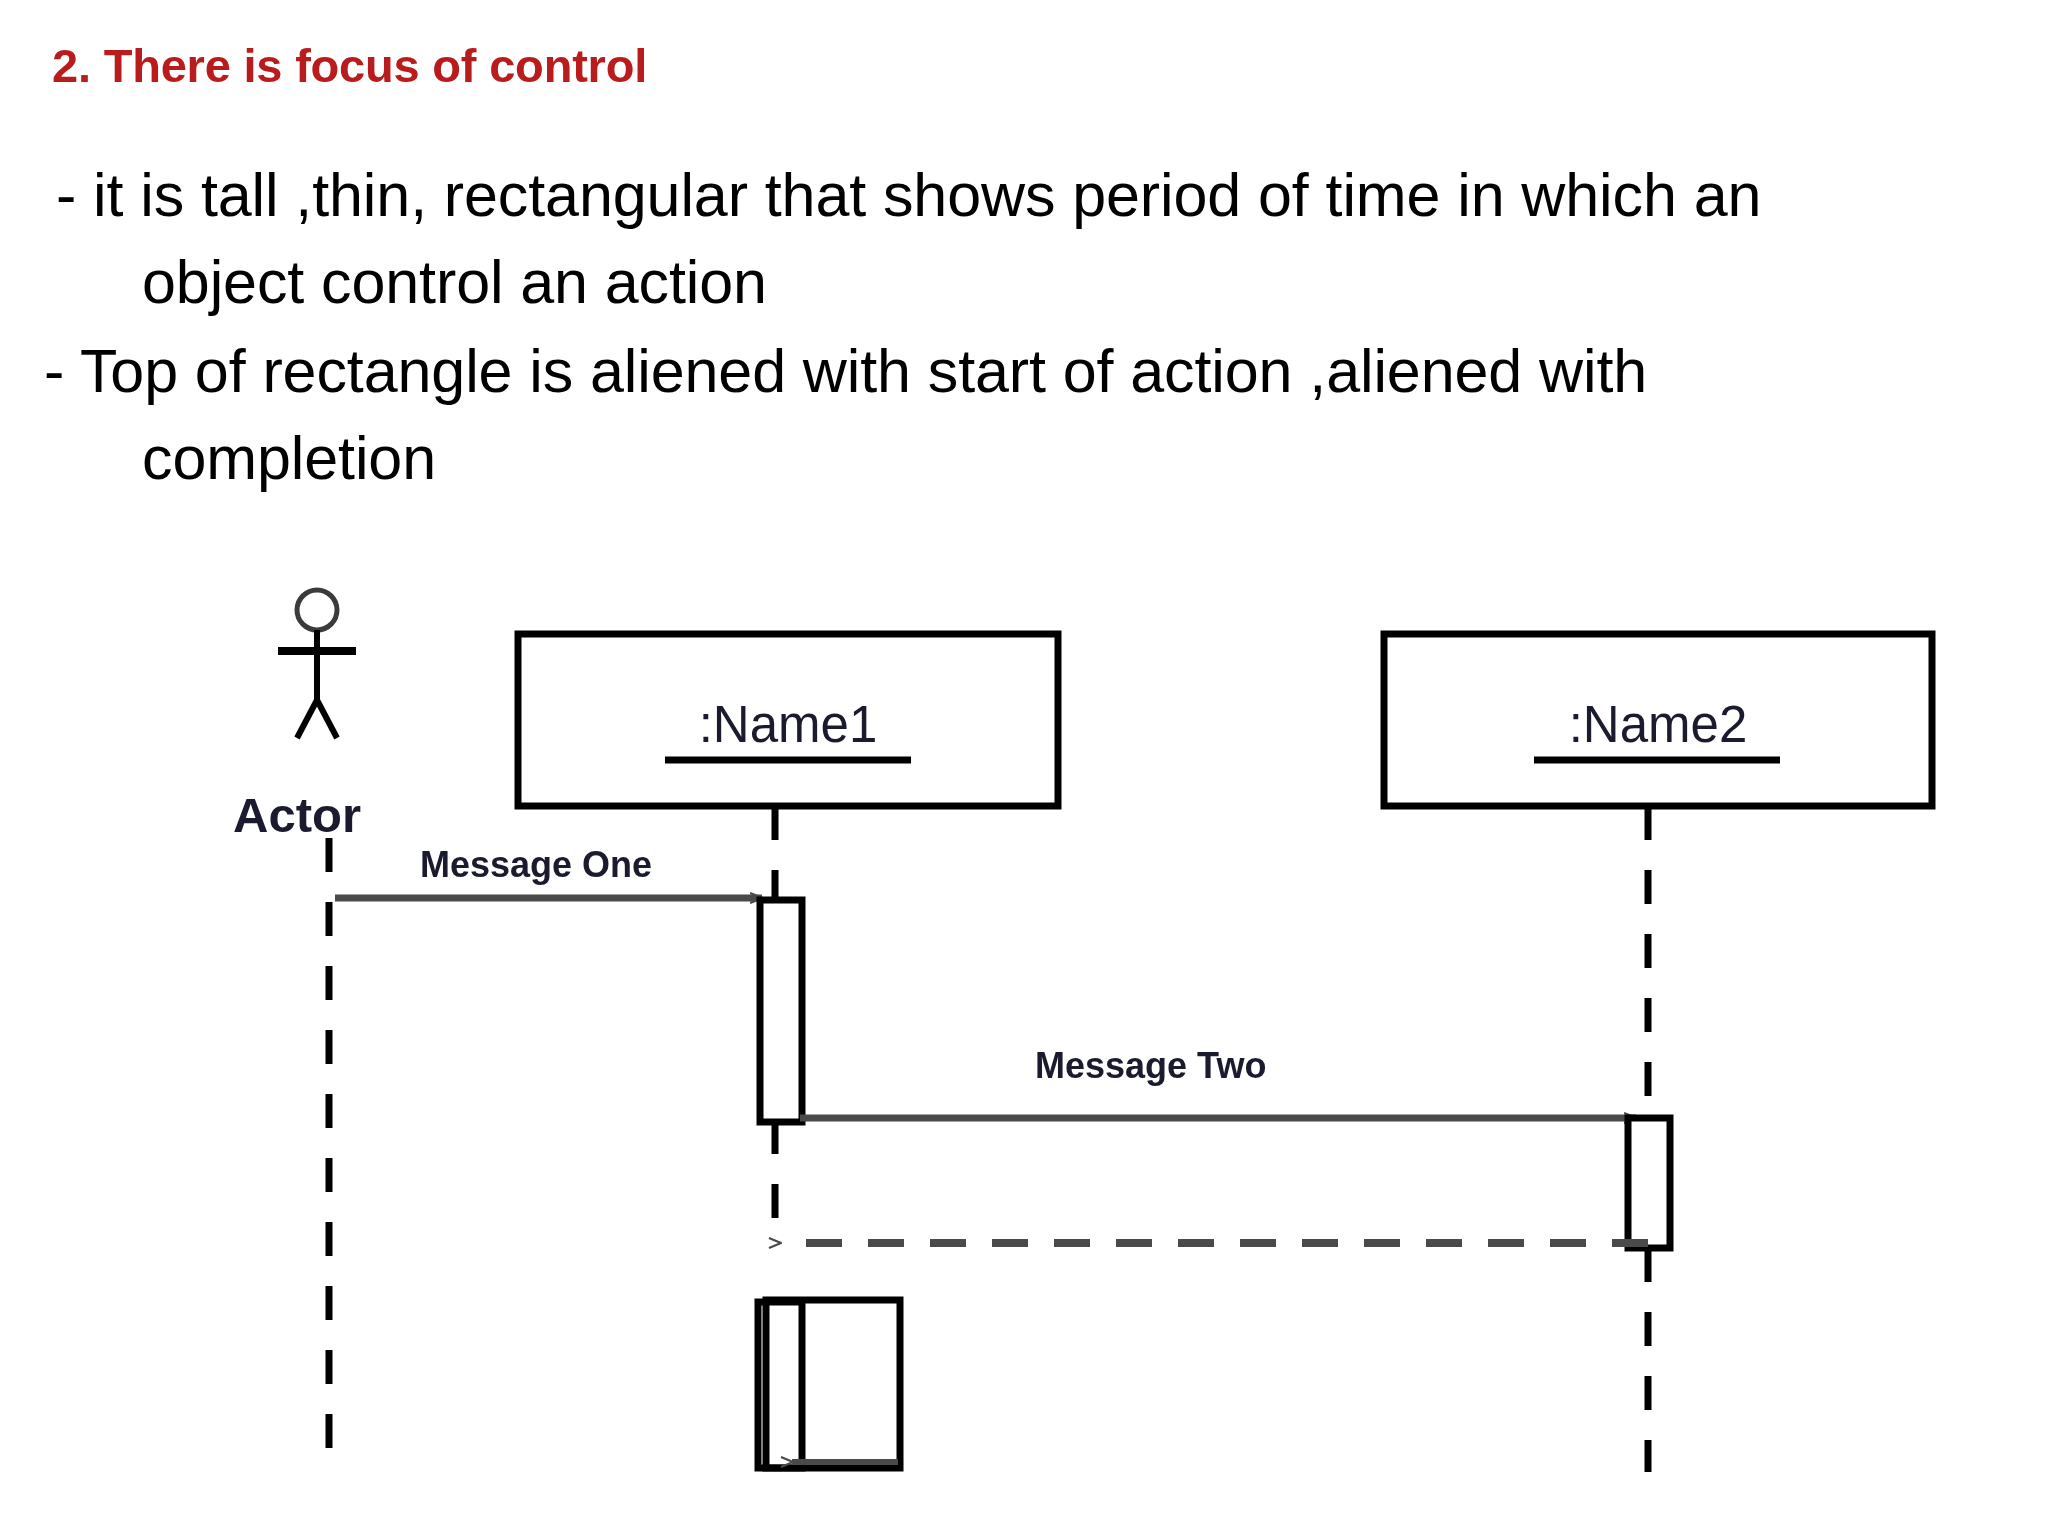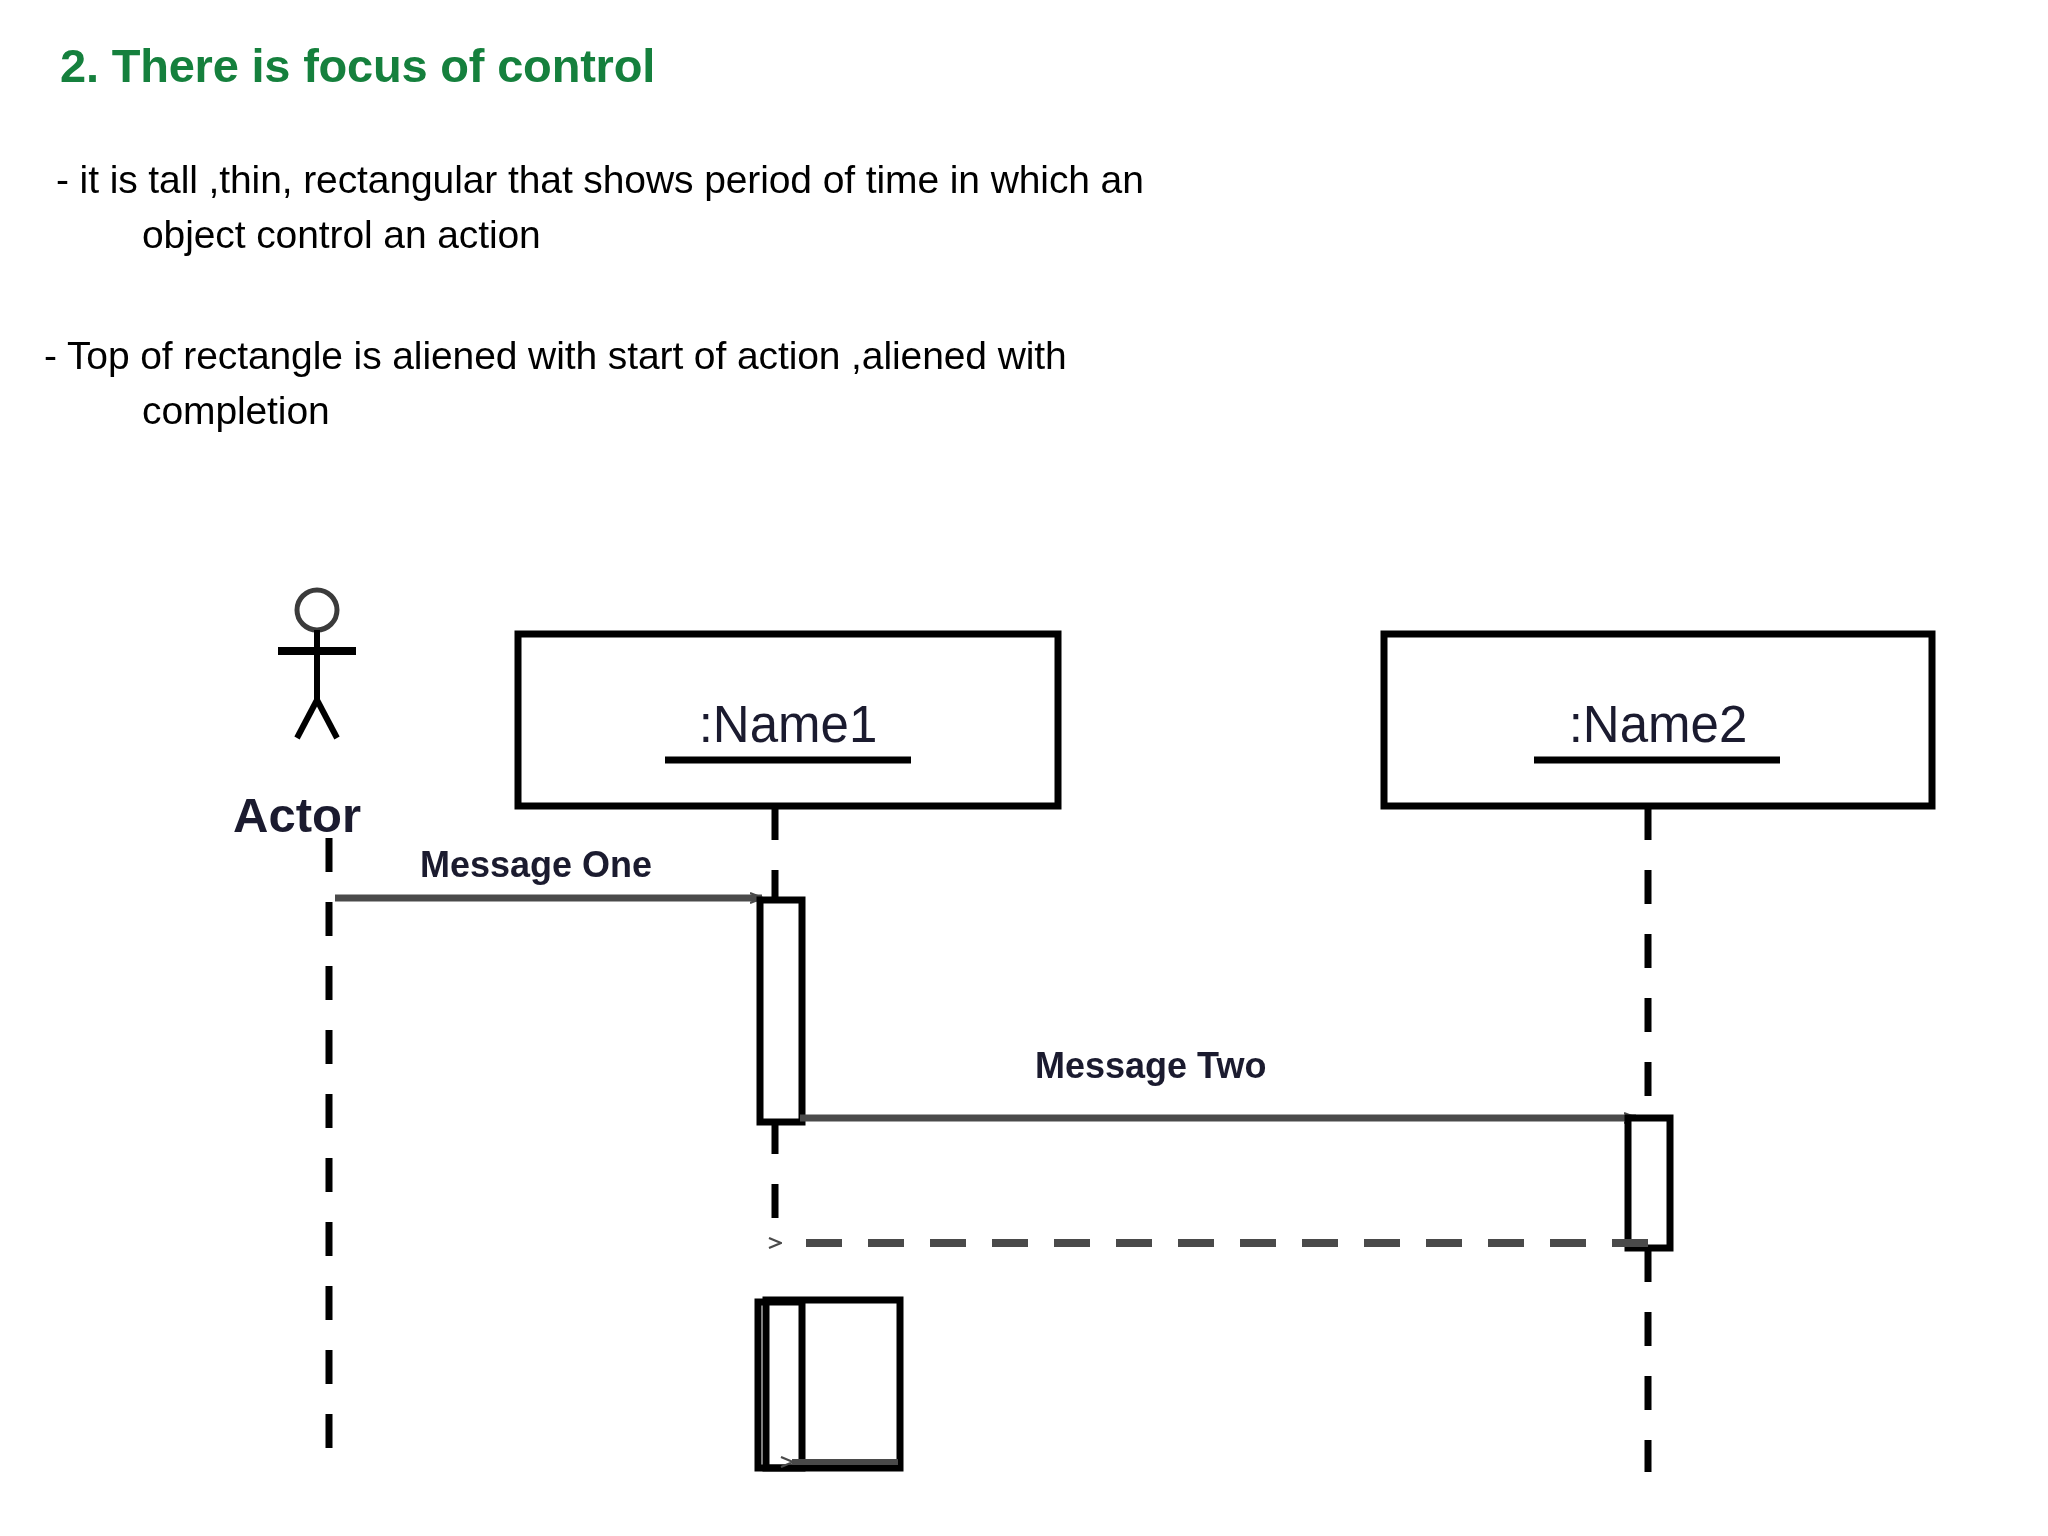--- a/index.html
+++ b/index.html
@@ -22,29 +22,28 @@
     top: 0;
     width: 2048px;
   }
 
   #slide-title {
     position: absolute;
     left: 52px;
     top: 38px;
     font-size: 47px;
     font-weight: bold;
-    color: #15803d;
+    color: #b91c1c;
     letter-spacing: -0.2px;
     white-space: nowrap;
-    margin-left: 8px;
   }
 
   .bullet {
     position: absolute;
-    font-size: 39px;
+    font-size: 61px;
     color: #000000;
     line-height: 1.42;
     font-weight: normal;
     letter-spacing: -0.1px;
   }
   #bullet-1 {
     left: 56px;
     top: 152px;
     width: 1880px;
   }

